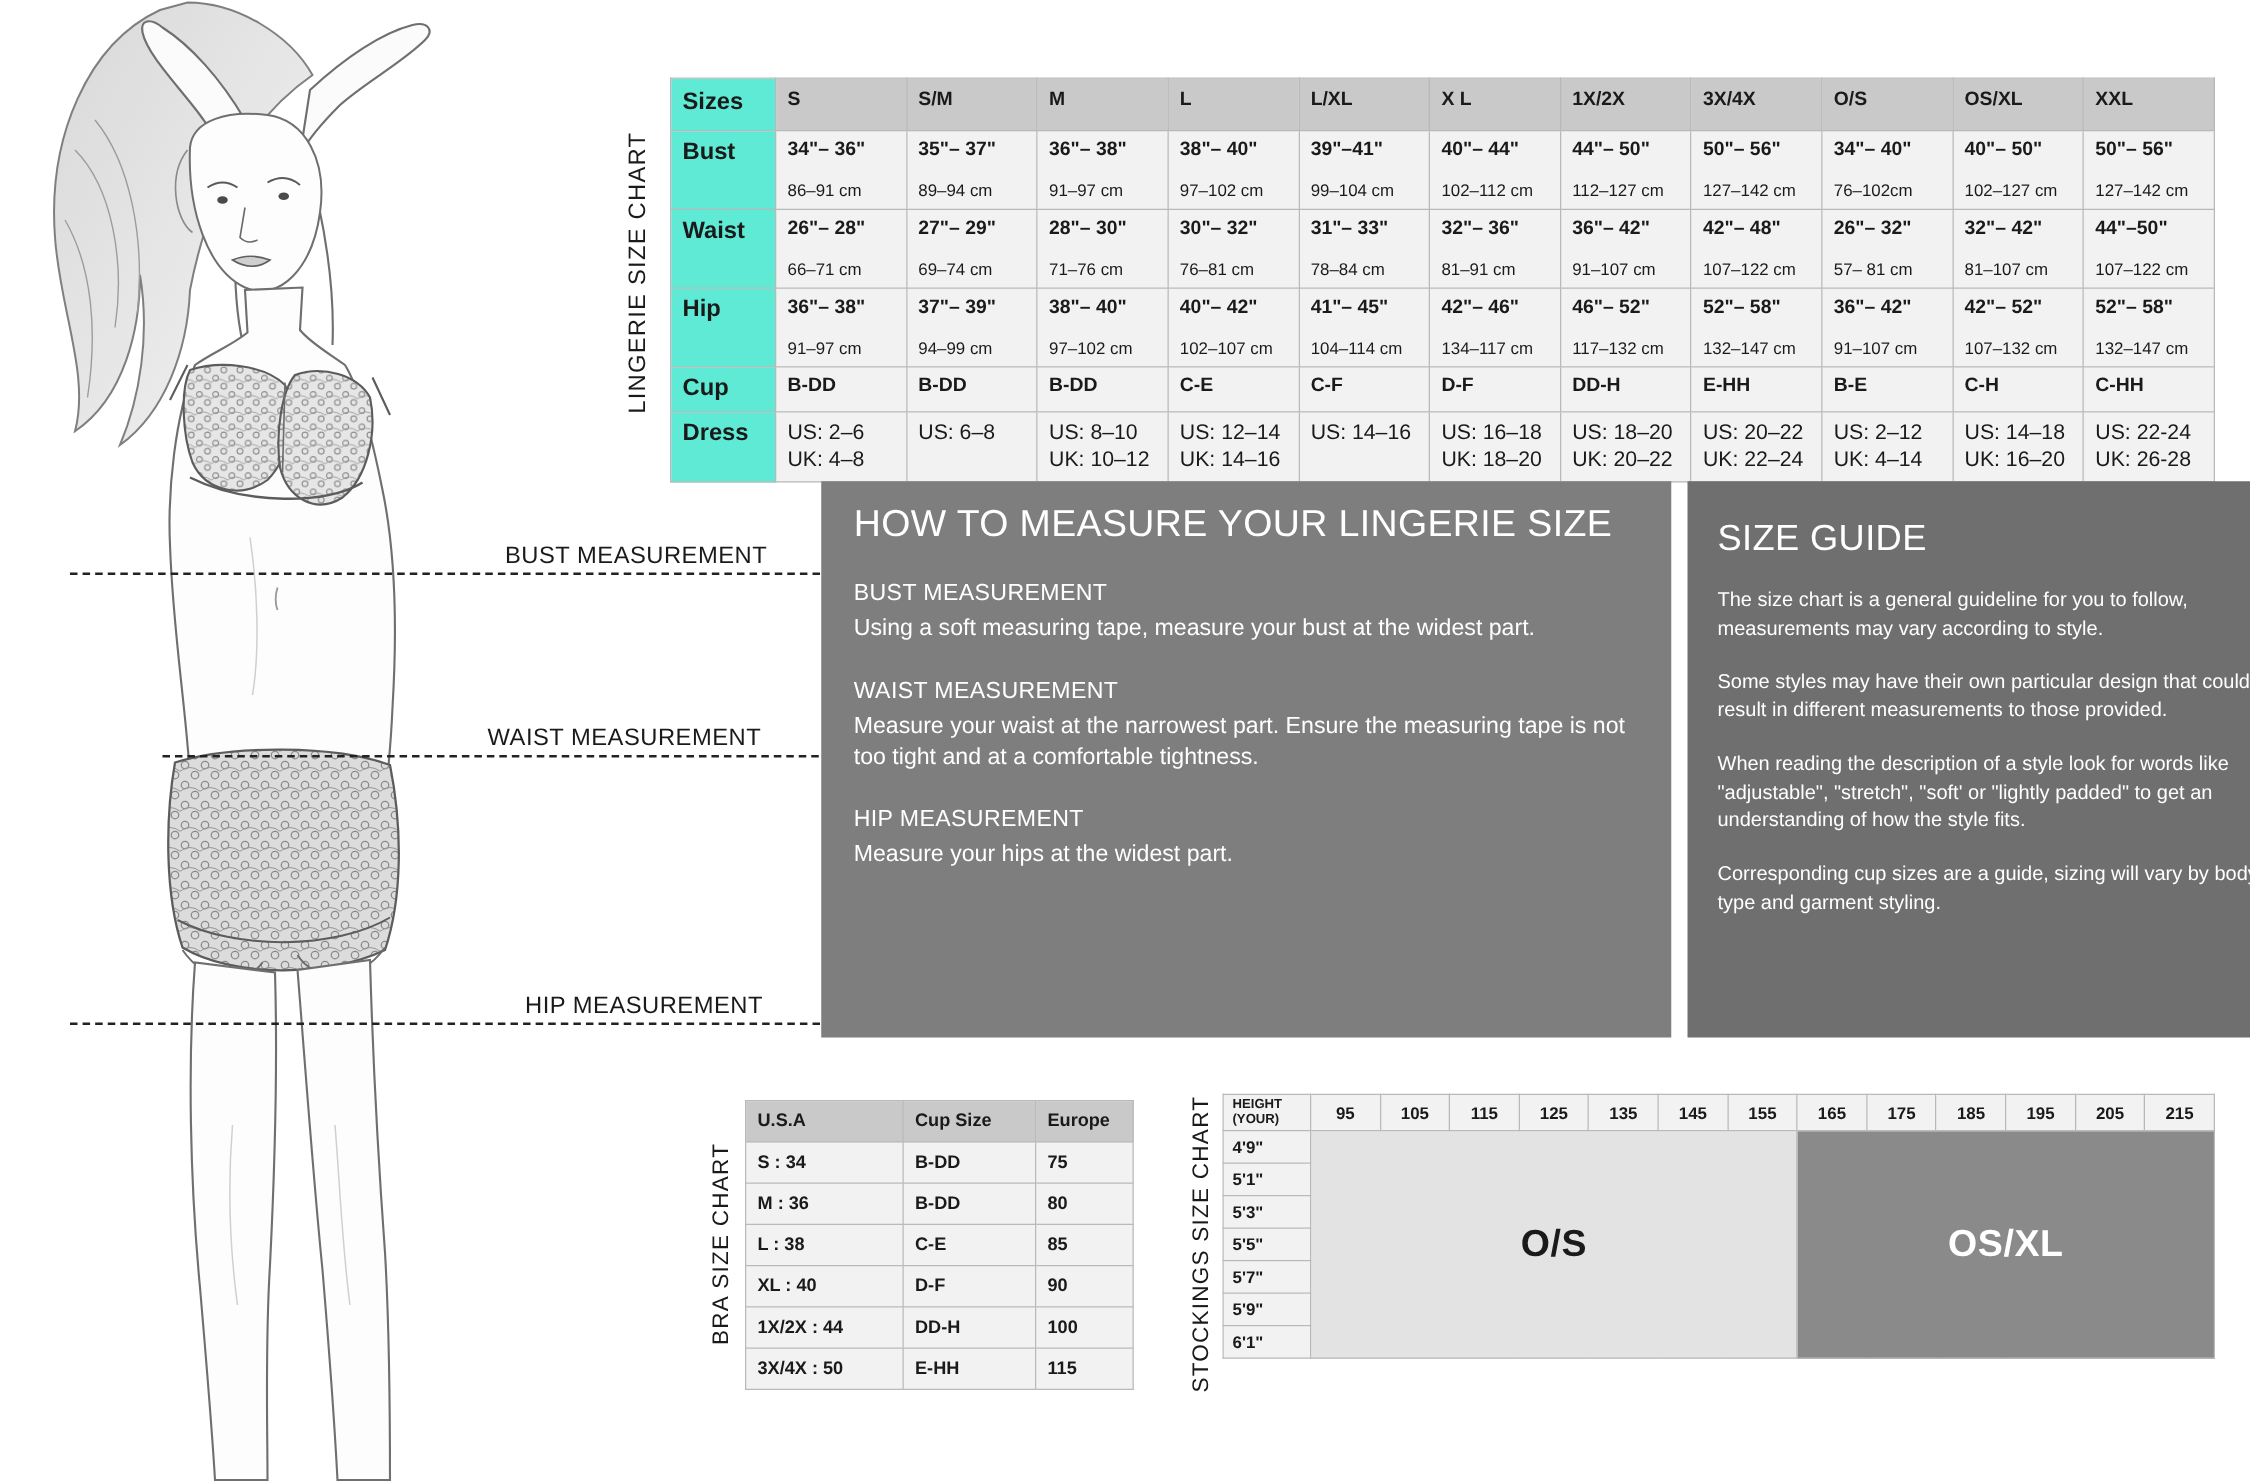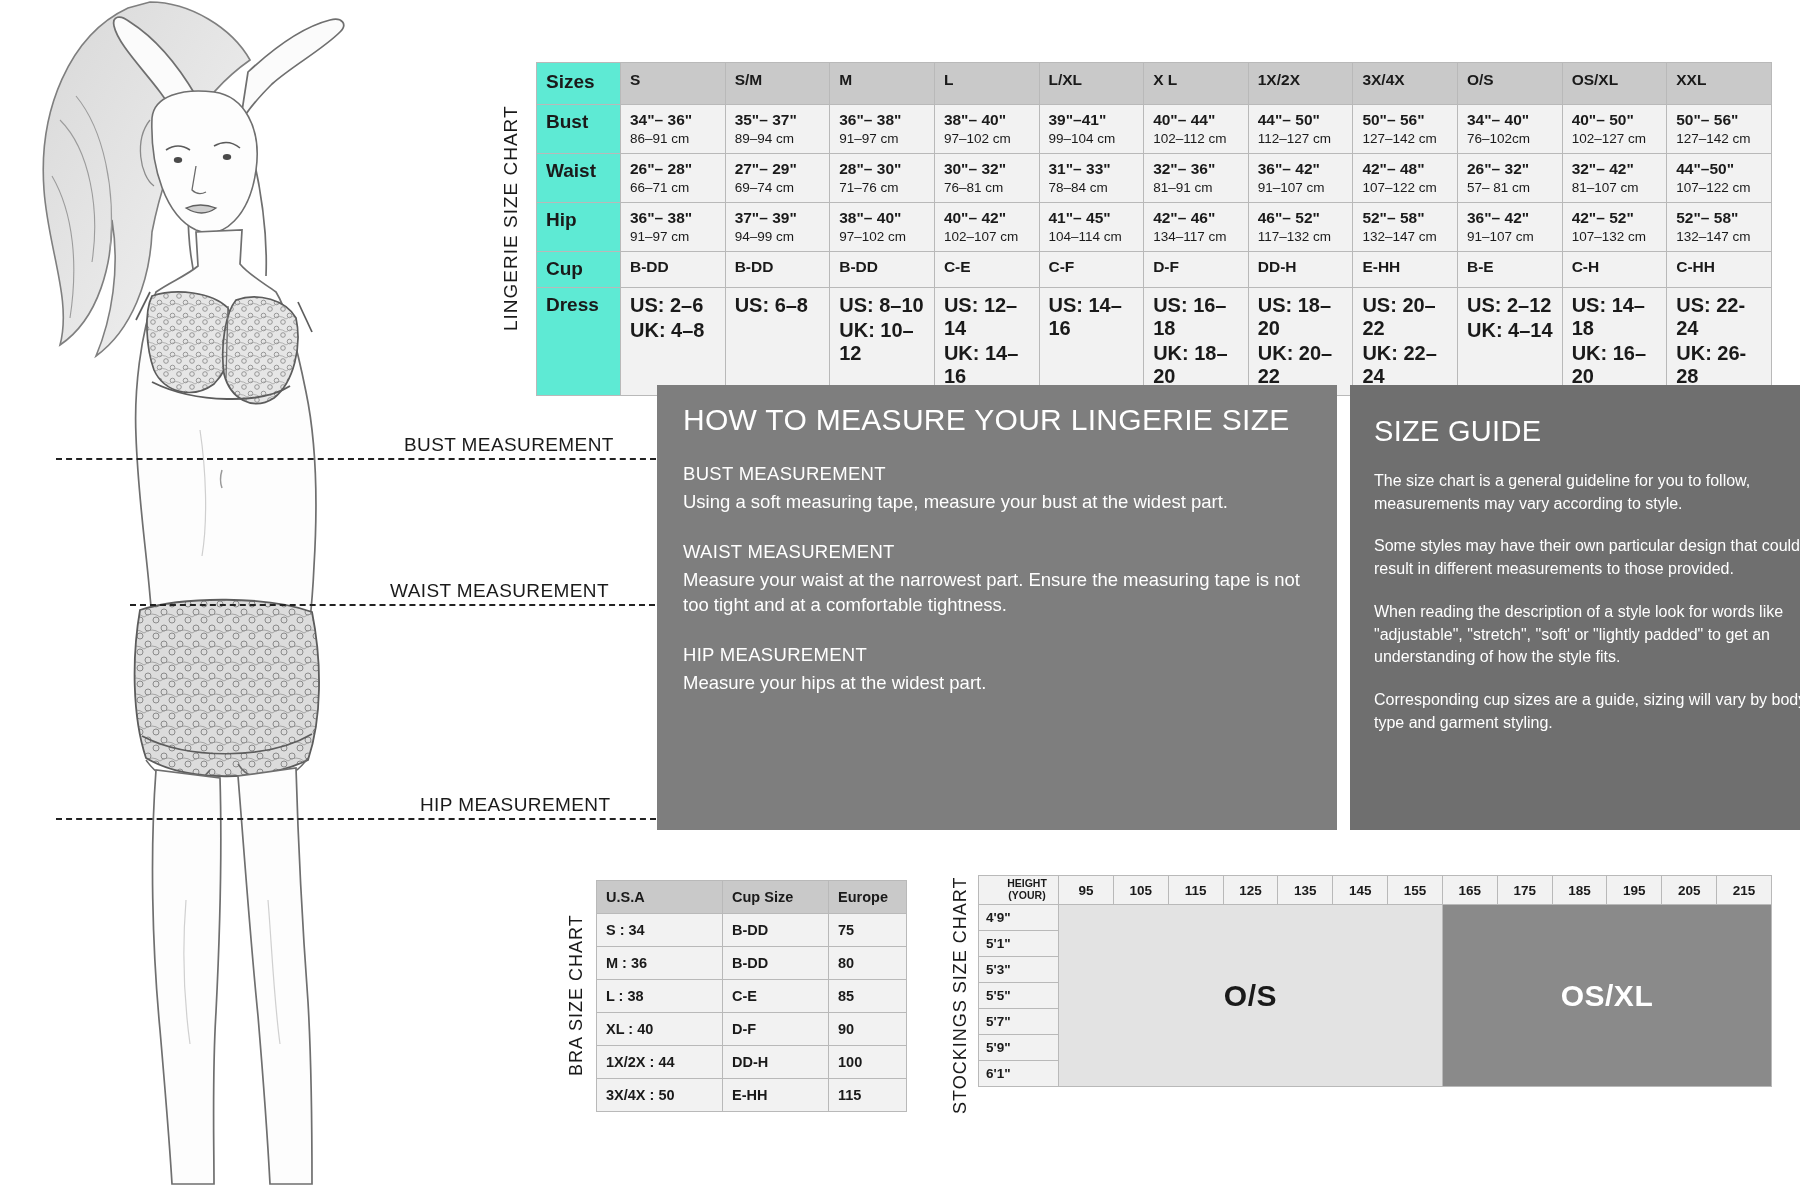--- a/index.html
+++ b/index.html
@@ -81,23 +81,23 @@
     width: 66px;
   }
   #lingerie-table thead th {
     background: #c9c9c9;
     font-weight: bold;
     font-size: 15.5px;
     height: 26px;
     padding-top: 8px;
   }
   .cell-main { font-weight: bold; font-size: 15.5px; display:block; }
-  .cell-sub  { font-weight: normal; font-size: 13.5px; display:block; margin-top: 2px; color:#1a1a1a;}
+  .cell-sub  { font-weight: normal; font-size: 13.5px; display:block; margin-top: 16px; color:#1a1a1a;}
   .cell-one  { font-weight: bold; font-size: 15.5px; }
-  .dress-line { display:block; font-weight: bold; font-size: 20px; }
+  .dress-line { display:block; font-weight: normal; font-size: 17px; }
   .dress-line + .dress-line { margin-top: 2px; }
 
   
   #howto-panel {
     position: absolute;
     left: 657px; top: 385px;
     width: 680px; height: 445px;
     background: #7e7e7e;
     color: #ffffff;
     box-sizing: border-box;
@@ -191,22 +191,22 @@
     font-weight: bold;
   }
   #stockings-table thead th {
     background: #f2f2f2;
     height: 28px;
     font-size: 13.5px;
   }
   #stockings-table thead th.corner {
     font-size: 10.5px;
     line-height: 1.12;
-    text-align: center;
-    padding-left: 17px;
+    text-align: left;
+    padding-left: 7px;
     width: 62px;
   }
   #stockings-table tbody th.rowlabel {
     background: #f2f2f2;
     text-align: left;
     padding-left: 7px;
     font-size: 13.5px;
     height: 25px;
     width: 62px;
   }

